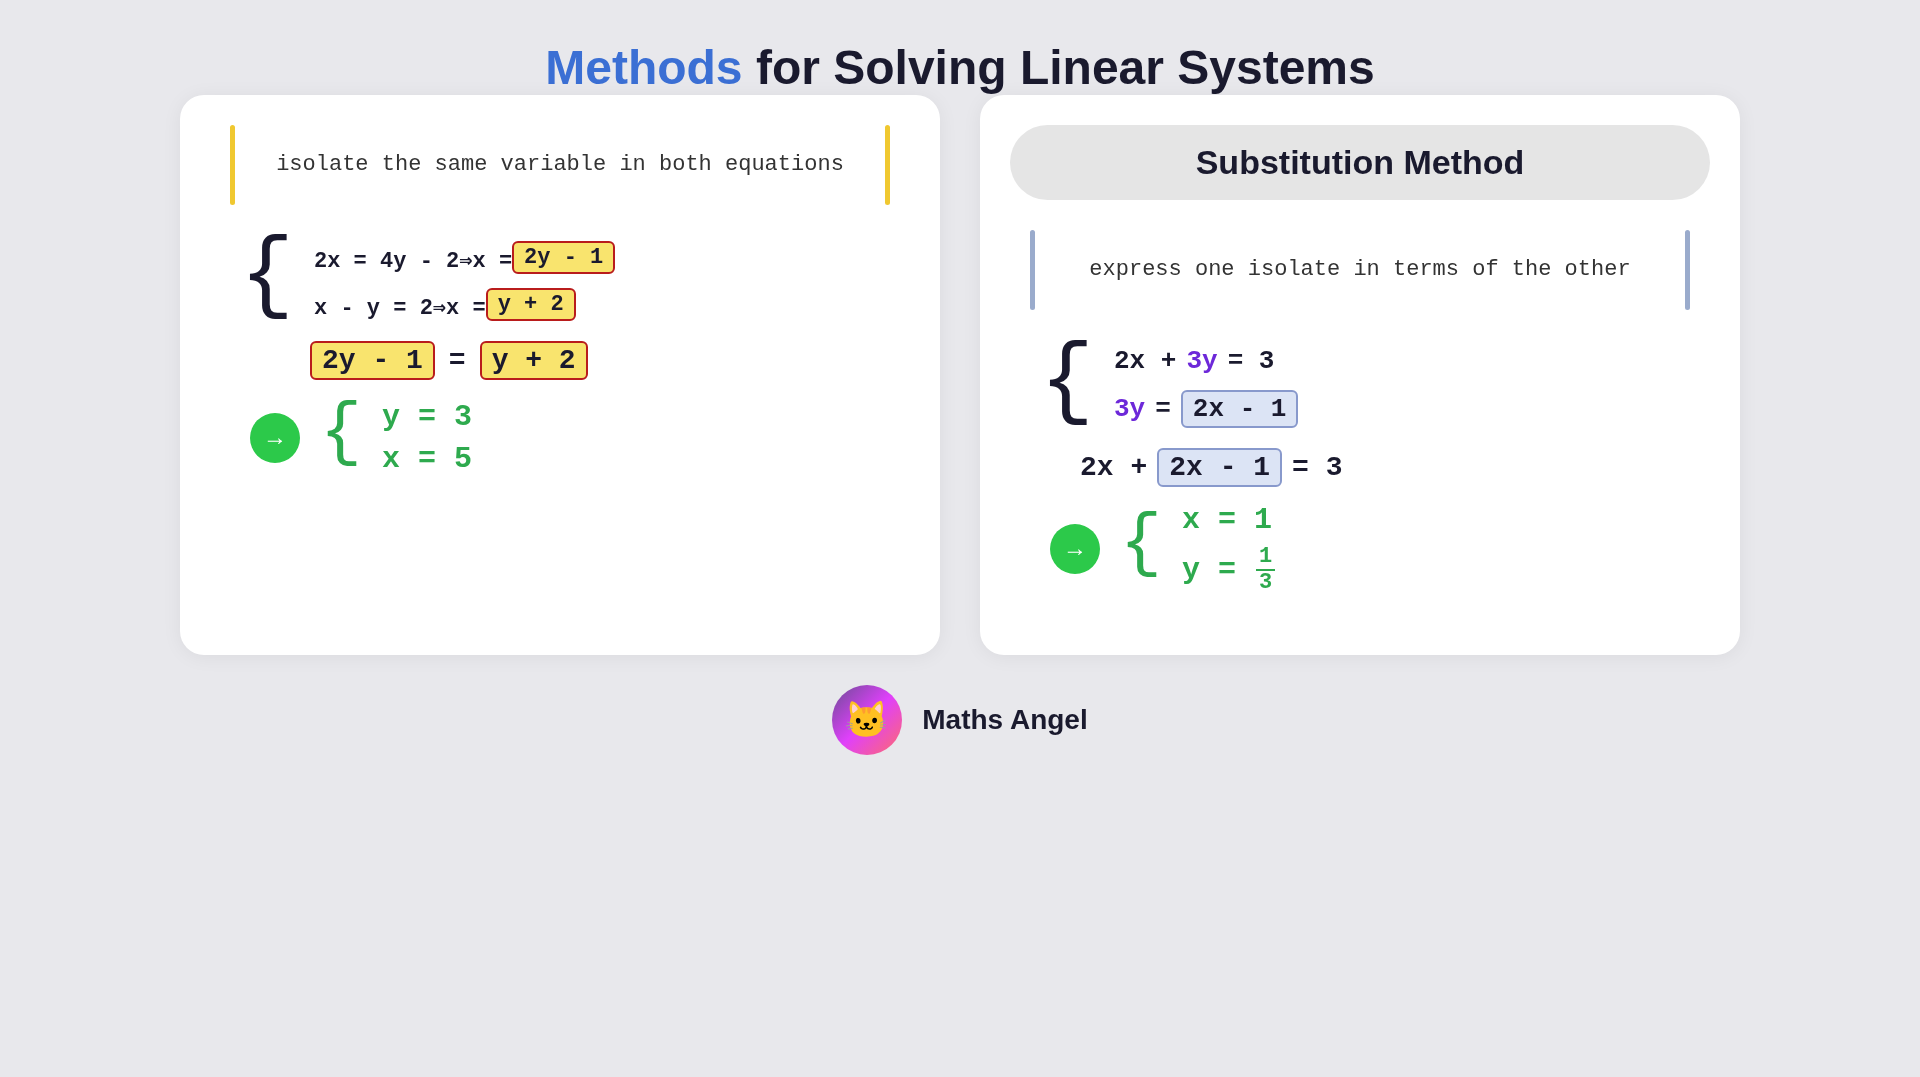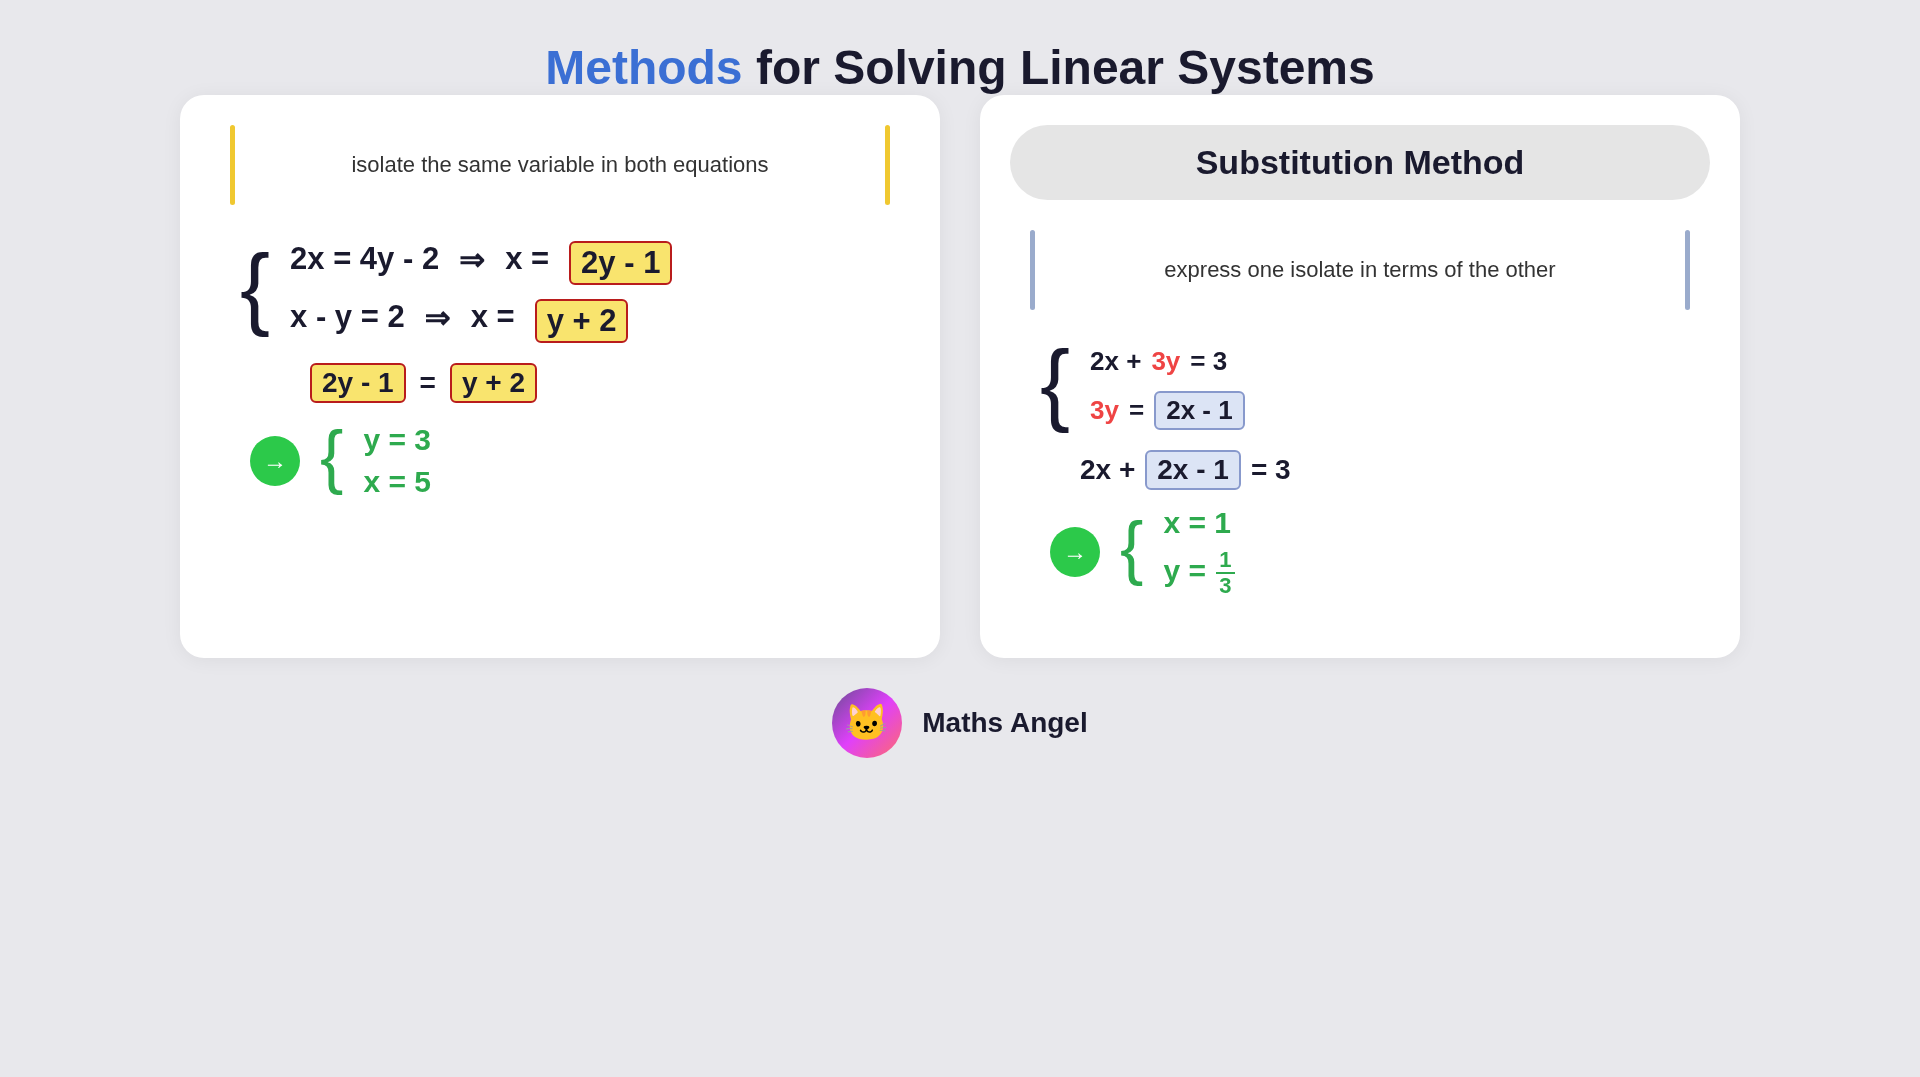--- a/index.html
+++ b/index.html
@@ -60,20 +60,21 @@
     }
 
     .card-header-text {
       font-size: 34px;
       font-weight: 800;
       color: #1a1a2e;
     }
 
     .card-body {
       padding: 30px 50px 10px;
+      font-family: Liberation Mono, monospace;
     }
 
     .description-row {
       display: flex;
       align-items: center;
       gap: 16px;
       margin-bottom: 36px;
     }
 
     .vertical-bar {
@@ -110,23 +111,23 @@
     }
 
     .brace-equations {
       display: flex;
       flex-direction: column;
       gap: 14px;
     }
 
     .eq-row {
       display: flex;
-      align-items: flex-start;
-      gap: 20px;
-      font-size: 31px;
+      align-items: flex-end;
+      gap: 0;
+      font-size: 22px;
       font-weight: 700;
       color: #1a1a2e;
     }
 
     .highlighted-box-yellow {
       background: #f9e46e;
       border: 2px solid #b91c1c;
       border-radius: 6px;
       padding: 2px 10px;
       color: #1a1a2e;
@@ -192,21 +193,21 @@
     .sub-eq-row {
       font-size: 26px;
       font-weight: 700;
       color: #1a1a2e;
       display: flex;
       align-items: center;
       gap: 10px;
     }
 
     .blue-text {
-      color: #ef4444;
+      color: #6d28d9;
     }
 
     .combined-eq {
       font-size: 28px;
       font-weight: 700;
       color: #1a1a2e;
       margin: 16px 0 16px 50px;
       display: flex;
       align-items: center;
       gap: 10px;

